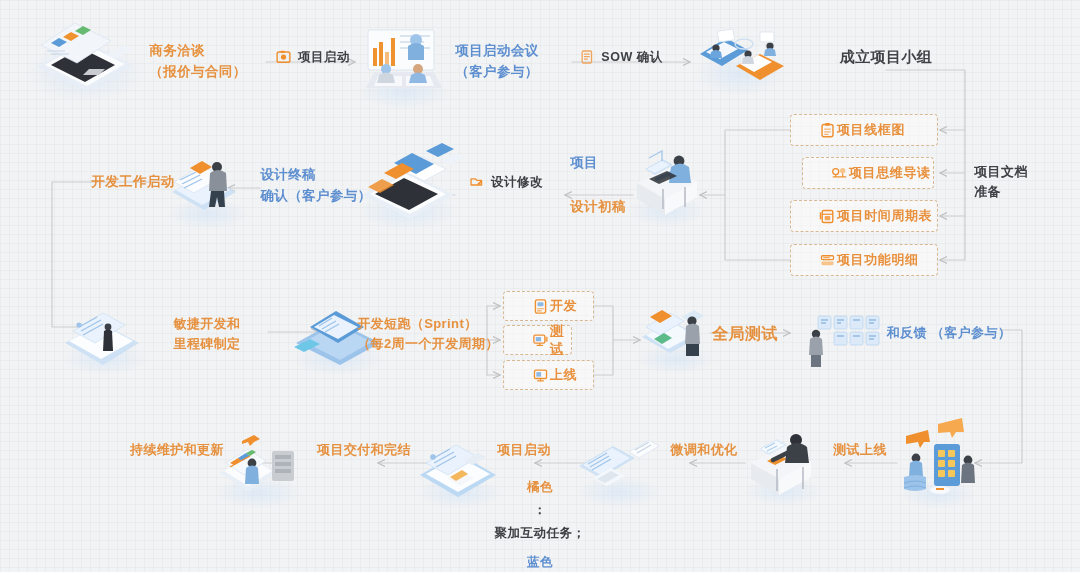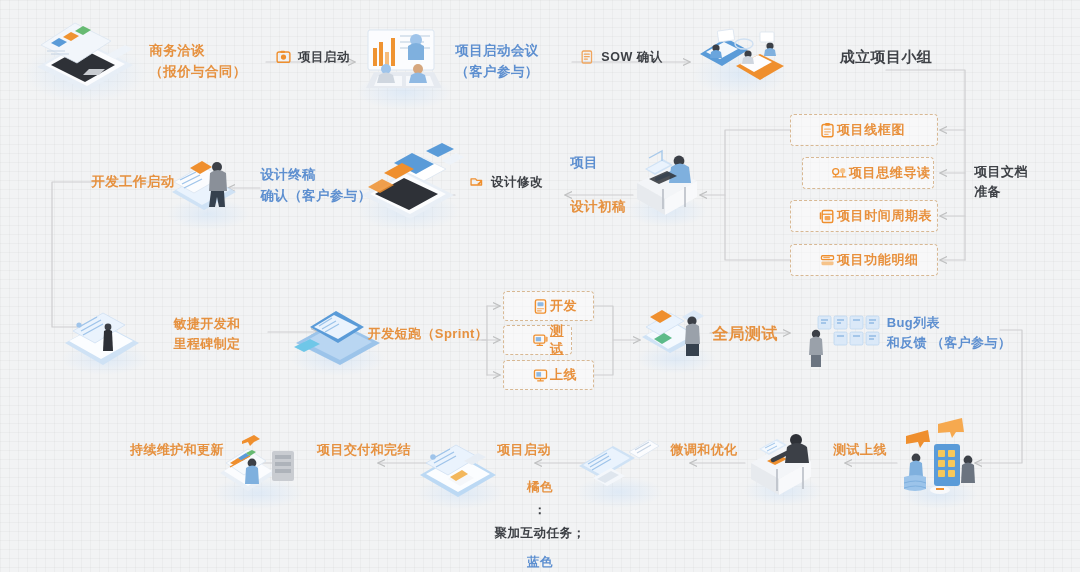--- a/index.html
+++ b/index.html
@@ -403,28 +403,28 @@
   <span class="ln">开发工作启动</span>
 </div>
 
 <div class="lbl orange" style="left:207px;top:334px;font-size:13px;">
   <span class="ln">敏捷开发和</span>
   <span class="ln">里程碑制定</span>
 </div>
 
 <div class="lbl orange" style="left:428px;top:334px;font-size:13px;">
   <span class="ln">开发短跑（Sprint）</span>
+  <span class="ln">（每2周一个开发周期）</span>
 </div>
 
 <div class="lbl orange" style="left:745px;top:334px;font-size:16px;">
   <span class="ln">全局测试</span>
 </div>
 
 <div class="lbl blue" style="left:949px;top:333px;font-size:13px;">
-  <span class="ln">Bug列表</span>
   <span class="ln">和反馈 （客户参与）</span>
 </div>
 
 <div class="lbl orange" style="left:860px;top:450px;font-size:13px;">
   <span class="ln">测试上线</span>
 </div>
 
 <div class="lbl orange" style="left:704px;top:450px;font-size:13px;">
   <span class="ln">微调和优化</span>
 </div>

